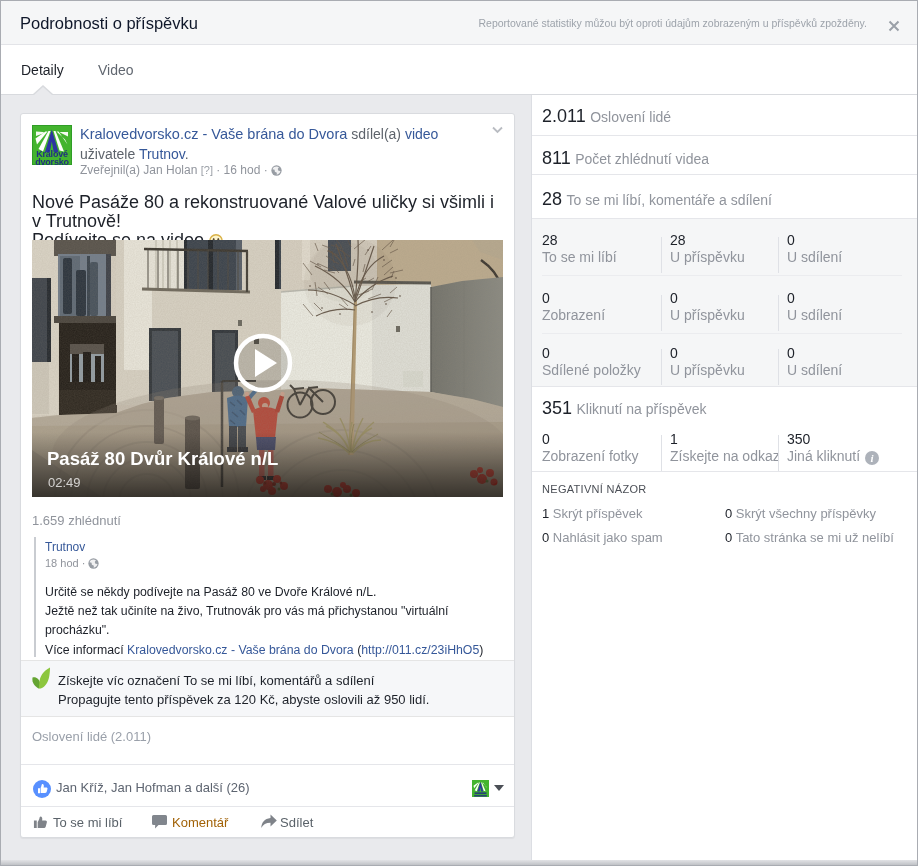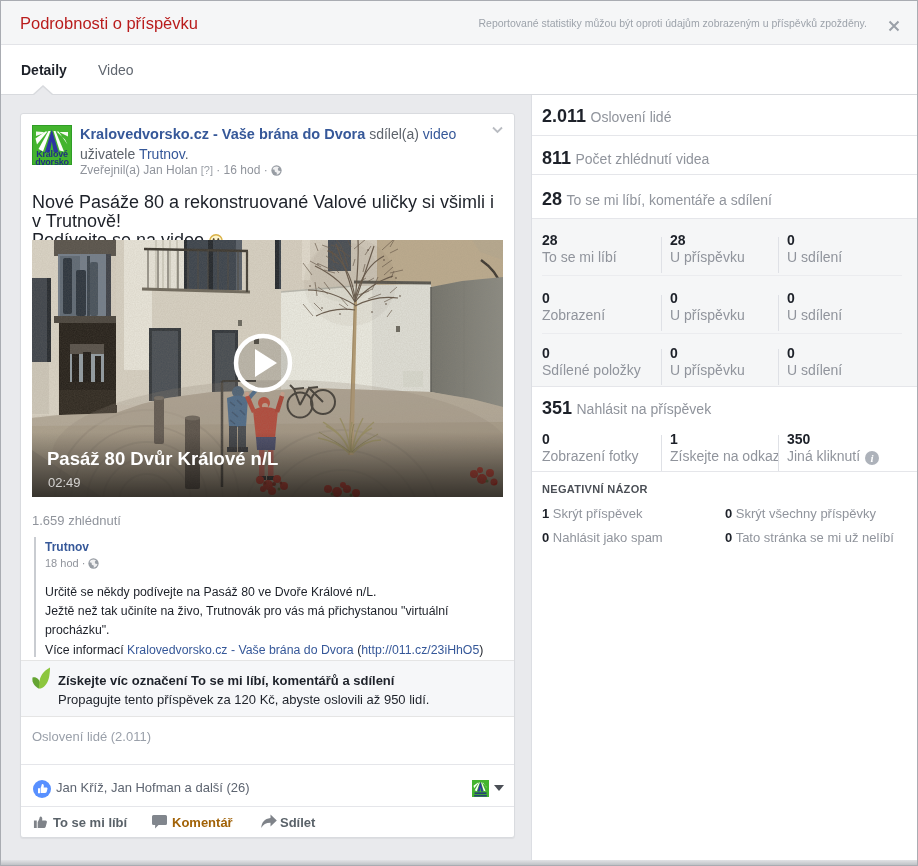--- a/index.html
+++ b/index.html
@@ -1,27 +1,27 @@
 <!DOCTYPE html>
 <html><head><meta charset="utf-8">
 <style>
 html,body{margin:0;padding:0}
 .page{position:relative;width:918px;height:866px;box-sizing:border-box;border:1px solid #a9acb2;background:#e9eaed;font-family:"Liberation Sans",sans-serif;overflow:hidden}
 .abs{position:absolute}
-.b{font-weight:bold}
+.b{font-weight:normal}
 .gray{color:#90949c}
 .blue{color:#365899}
 .dark{color:#1d2129}
 .hline{position:absolute;height:1px;background:#e5e6ea}
 </style></head>
 <body>
 <div class="page">
 
 <div class="abs" style="left:0;top:0;width:916px;height:43px;background:#f5f6f7;border-bottom:1px solid #e3e4e8"></div>
-<div class="abs" style="left:19px;top:13px;font-size:16.5px;color:#b91c1c">Podrobnosti o příspěvku</div>
+<div class="abs" style="left:19px;top:13px;font-size:16.5px;color:#0f172a">Podrobnosti o příspěvku</div>
 <div class="abs" style="right:50px;top:16px;font-size:10.5px;color:#9da3ab;white-space:nowrap">Reportované statistiky můžou být oproti údajům zobrazeným u příspěvků zpožděny.</div>
 <svg class="abs" style="left:887px;top:19px" width="12" height="12" viewBox="0 0 12 12">
       <path d="M1.5 1.5 L10.5 10.5 M10.5 1.5 L1.5 10.5" stroke="#9aa0a8" stroke-width="2"></path>
     </svg>
 
 <div class="abs" style="left:0;top:44px;width:916px;height:49px;background:#fff;border-bottom:1px solid #d8dade"></div>
 <div class="abs b" style="left:20px;top:61px;font-size:14px;color:#1d2129">Detaily</div>
 <div class="abs" style="left:97px;top:61px;font-size:14px;color:#616770">Video</div>
 <div class="abs" style="left:33px;top:86px;width:0;height:0;border-left:9px solid transparent;border-right:9px solid transparent;border-bottom:8px solid #e9eaed;z-index:3"></div>
 <div class="abs" style="left:32px;top:84px;width:0;height:0;border-left:10px solid transparent;border-right:10px solid transparent;border-bottom:9px solid #d8dade;z-index:2"></div>
@@ -60,21 +60,21 @@
 <div class="abs b dark" style="left:786px;top:344px;font-size:14px">0</div>
 <div class="abs gray" style="left:786px;top:361px;font-size:14px">U sdílení</div>
 
 <div class="abs" style="left:660px;top:236px;width:1px;height:36px;background:#dfe1e6"></div>
 <div class="abs" style="left:777px;top:236px;width:1px;height:36px;background:#dfe1e6"></div>
 <div class="abs" style="left:660px;top:294px;width:1px;height:36px;background:#dfe1e6"></div>
 <div class="abs" style="left:777px;top:294px;width:1px;height:36px;background:#dfe1e6"></div>
 <div class="abs" style="left:660px;top:348px;width:1px;height:36px;background:#dfe1e6"></div>
 <div class="abs" style="left:777px;top:348px;width:1px;height:36px;background:#dfe1e6"></div>
 
-<div class="abs" style="left:541px;top:397px"><span class="b dark" style="font-size:18px">351</span> <span class="gray" style="font-size:14px">Nahlásit na příspěvek</span></div>
+<div class="abs" style="left:541px;top:397px"><span class="b dark" style="font-size:18px">351</span> <span class="gray" style="font-size:14px">Kliknutí na příspěvek</span></div>
 
 <div class="abs b dark" style="left:541px;top:430px;font-size:14px">0</div>
 <div class="abs gray" style="left:541px;top:447px;font-size:14px">Zobrazení fotky</div>
 <div class="abs b dark" style="left:669px;top:430px;font-size:14px">1</div>
 <div class="abs gray" style="left:669px;top:447px;font-size:14px">Získejte na odkaz</div>
 <div class="abs b dark" style="left:786px;top:430px;font-size:14px">350</div>
 <div class="abs gray" style="left:786px;top:447px;font-size:14px">Jiná kliknutí</div>
 <div class="abs" style="left:660px;top:434px;width:1px;height:36px;background:#dfe1e6"></div>
 <div class="abs" style="left:777px;top:434px;width:1px;height:36px;background:#dfe1e6"></div>
 <div class="abs" style="left:864px;top:450px;width:14px;height:14px;border-radius:50%;background:#adb2ba;color:#fff;font-size:11px;font-style:italic;font-weight:bold;text-align:center;line-height:14px;font-family:'Liberation Serif',serif">i</div>

